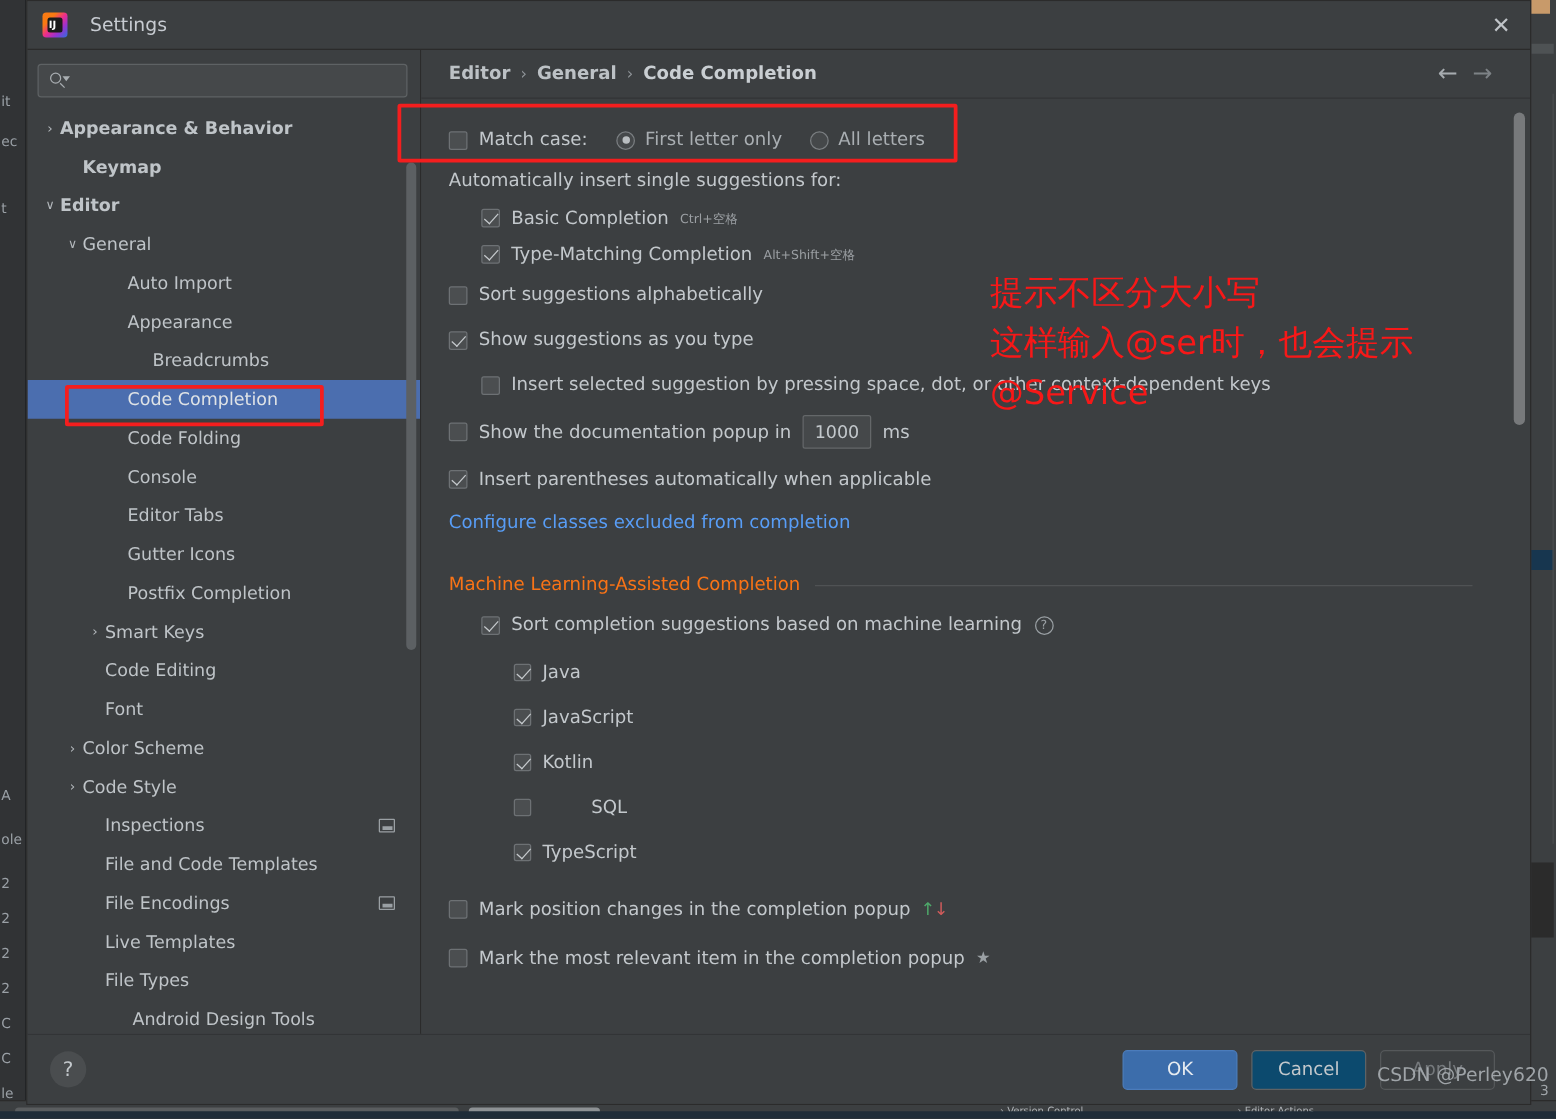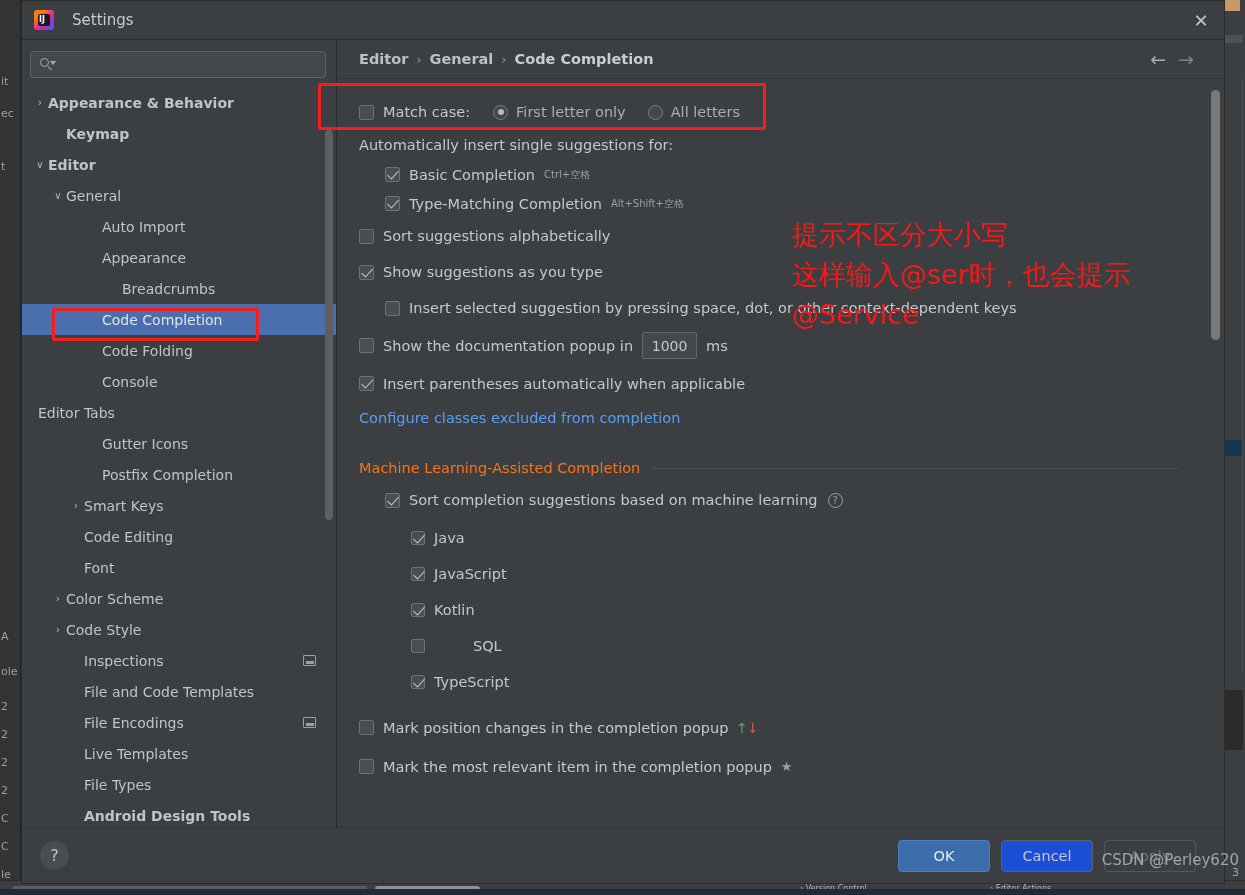--- a/index.html
+++ b/index.html
@@ -200,21 +200,21 @@
     display: flex; align-items: center; justify-content: center;
     font-size: 16px; color: #c3c8cc; cursor: pointer;
   }
   .btns { margin-left: auto; display: flex; gap: 11px; align-items: center; }
   .btn {
     min-width: 92px; height: 32px; border-radius: 4px; font-size: 14.5px;
     display: flex; align-items: center; justify-content: center; cursor: pointer;
     font-family: "DejaVu Sans", "Liberation Sans", sans-serif;
   }
   .btn.primary { background: #3c6dab; color: #e6ebf0; border: 1px solid #4b7cbb; }
-  .btn.normal { background: #1d4ed8; color: #c3c8cc; border: 1px solid #5e6264; }
+  .btn.normal { background: #0c4a6e; color: #c3c8cc; border: 1px solid #5e6264; }
   .btn.disabled { background: #3c3f41; color: #75797c; border: 1px solid #55585a; }
 
   .watermark {
     position: absolute; right: 6px; bottom: 26px; font-size: 15px; color: #9fa4a8;
     z-index: 40; white-space: nowrap; pointer-events: none;
   }
 </style>
 </head>
 <body>
 
@@ -309,21 +309,21 @@
               <span class="lbl">Code Completion</span>
             </div>
             <div class="tree-row" style="padding-left: 64px;">
               <span class="arrow"></span>
               <span class="lbl">Code Folding</span>
             </div>
             <div class="tree-row" style="padding-left: 64px;">
               <span class="arrow"></span>
               <span class="lbl">Console</span>
             </div>
-            <div class="tree-row" style="">
+            <div class="tree-row" style="padding-left: 64px;">
               <span class="arrow"></span>
               <span class="lbl">Editor Tabs</span>
             </div>
             <div class="tree-row" style="padding-left: 64px;">
               <span class="arrow"></span>
               <span class="lbl">Gutter Icons</span>
             </div>
             <div class="tree-row" style="padding-left: 64px;">
               <span class="arrow"></span>
               <span class="lbl">Postfix Completion</span>
@@ -363,21 +363,21 @@
               <span class="badge-icon"></span>
             </div>
             <div class="tree-row" style="padding-left: 46px;">
               <span class="arrow"></span>
               <span class="lbl">Live Templates</span>
             </div>
             <div class="tree-row" style="padding-left: 46px;">
               <span class="arrow"></span>
               <span class="lbl">File Types</span>
             </div>
-            <div class="tree-row" style="padding-left: 46px; font-weight: bold;">
+            <div class="tree-row" style="padding-left: 68px;">
               <span class="arrow"></span>
               <span class="lbl">Android Design Tools</span>
             </div>
           </div>
         <div class="tree-scrollbar" style="top:90px;height:390px;"></div>
       </div>
 
       <div class="content">
         <div class="breadcrumb-bar">
           <span class="crumb">Editor</span>

